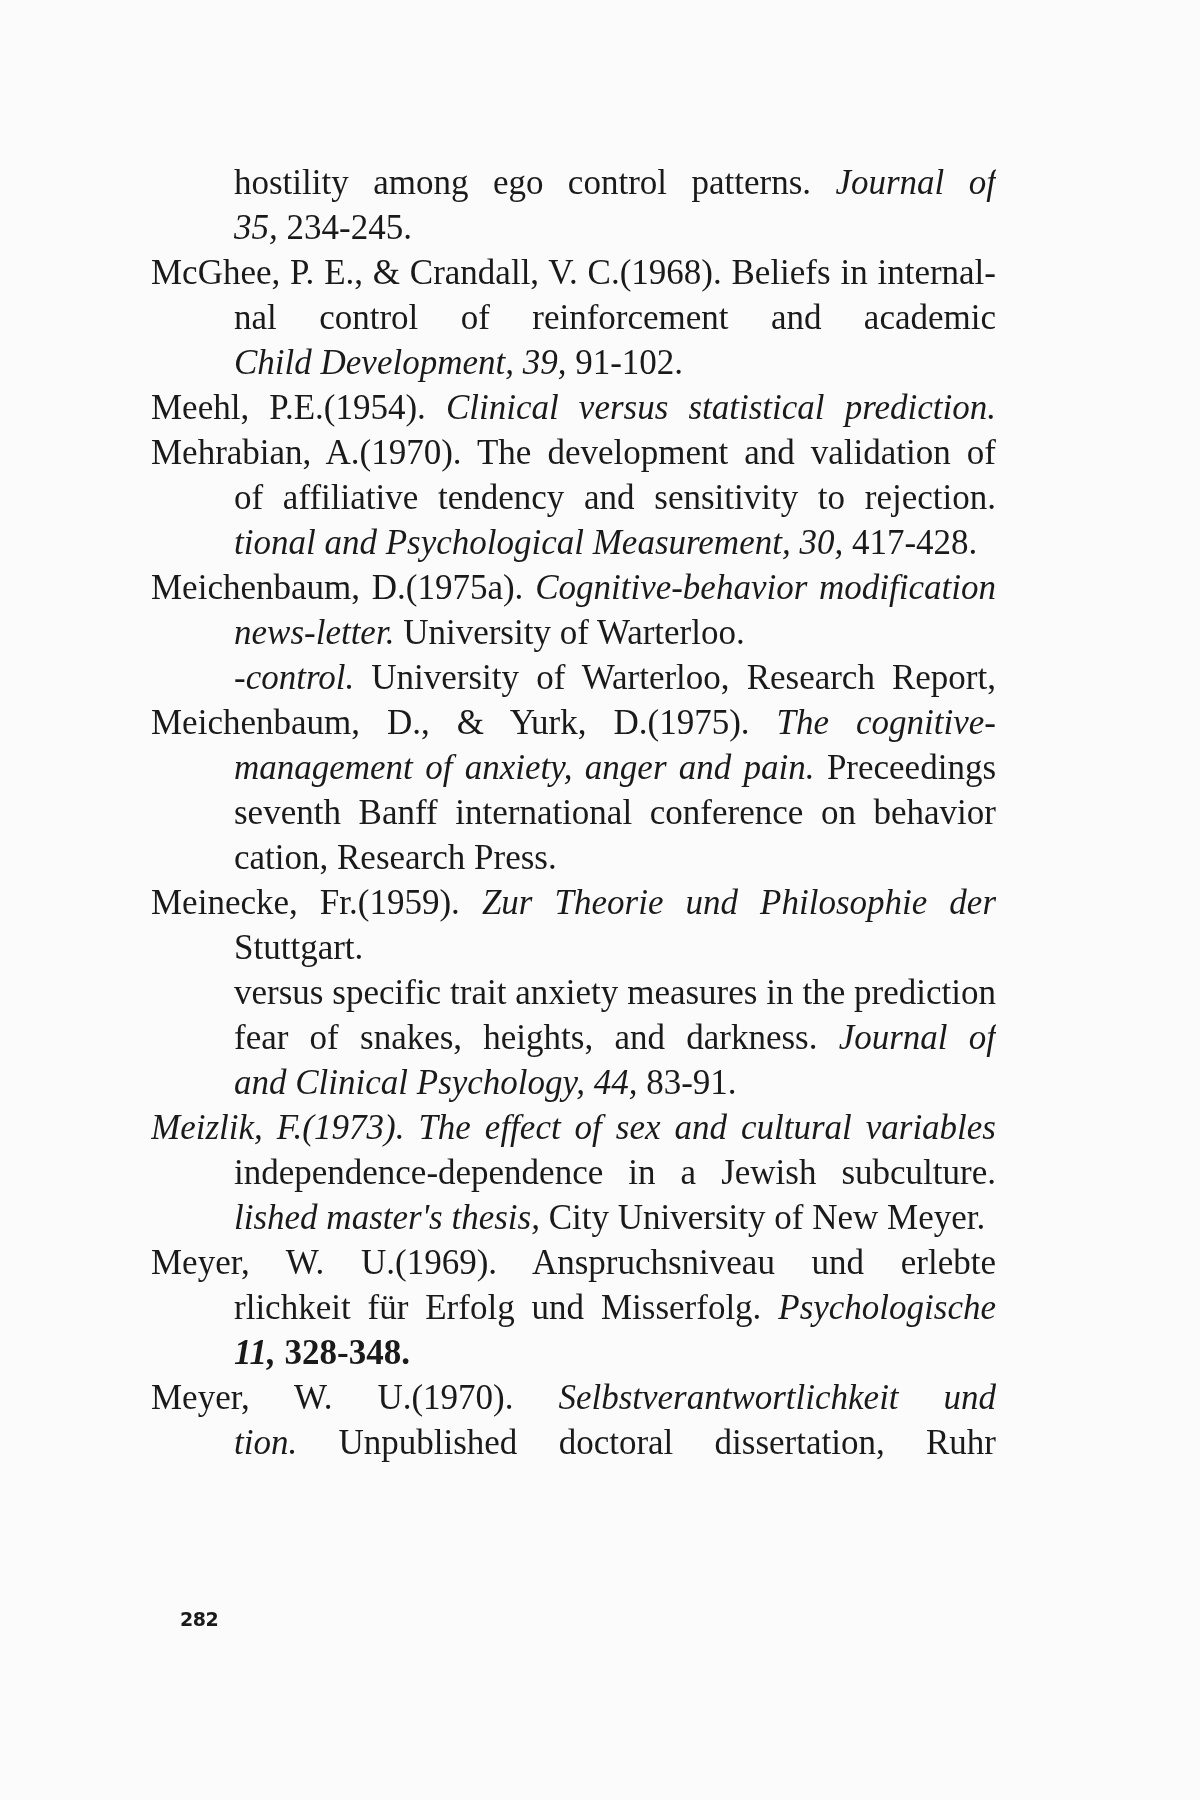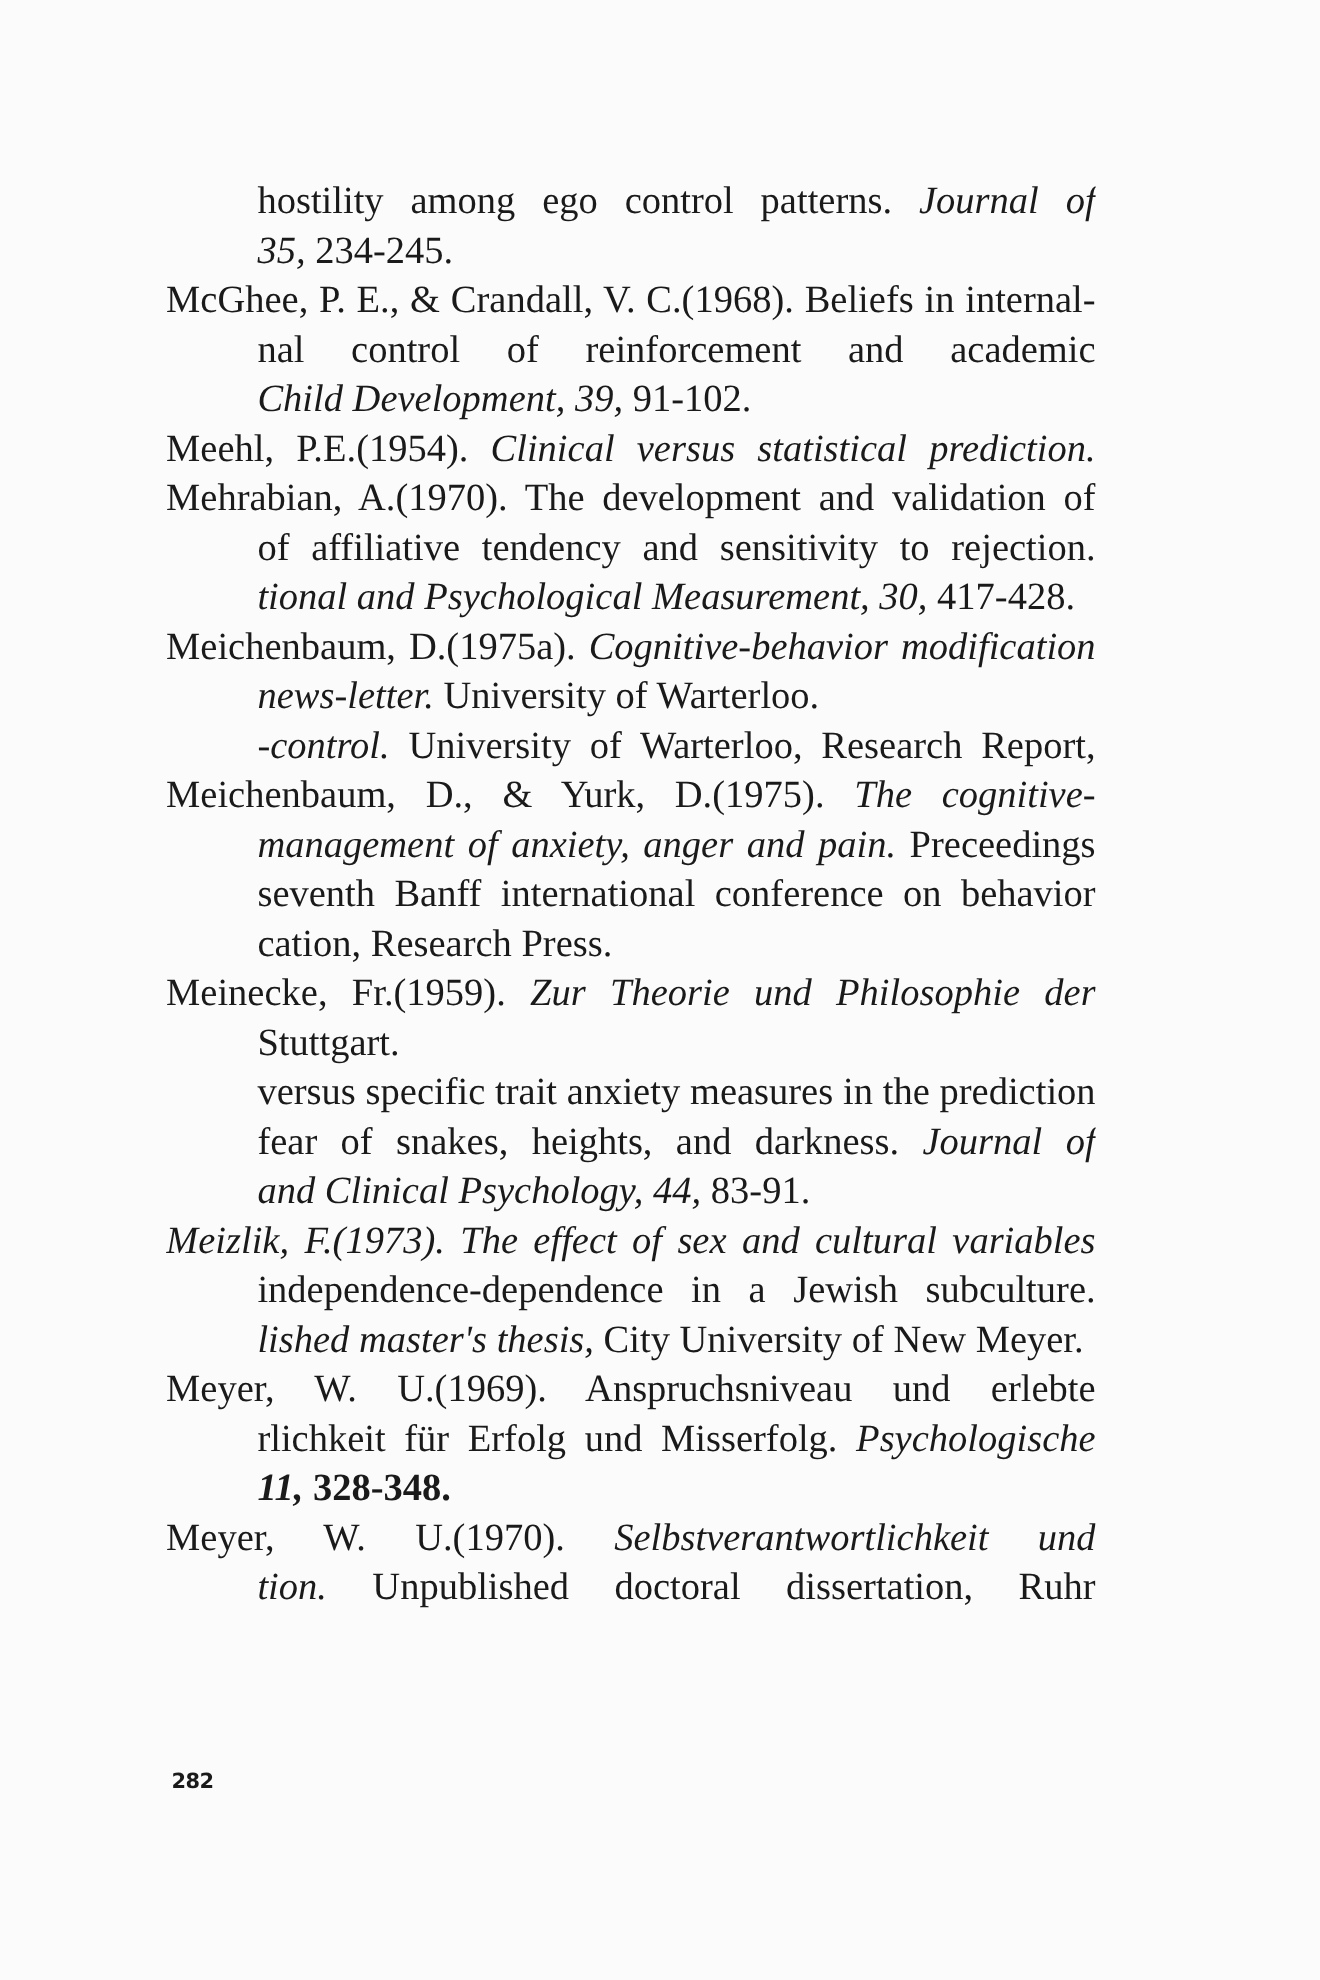--- a/index.html
+++ b/index.html
@@ -17,21 +17,21 @@
   .refs {
     position: absolute;
     left: 151px;
     top: 160px;
     width: 845px;
     font-size: 35px;
     line-height: 45px;
   }
   .page-number {
     position: absolute;
-    left: 156px;
+    left: 180px;
     top: 1608px;
     font-family: "DejaVu Sans", sans-serif;
     font-weight: bold;
     font-size: 19px;
     letter-spacing: -0.5px;
   }
 </style>
 </head>
 <body>
 

